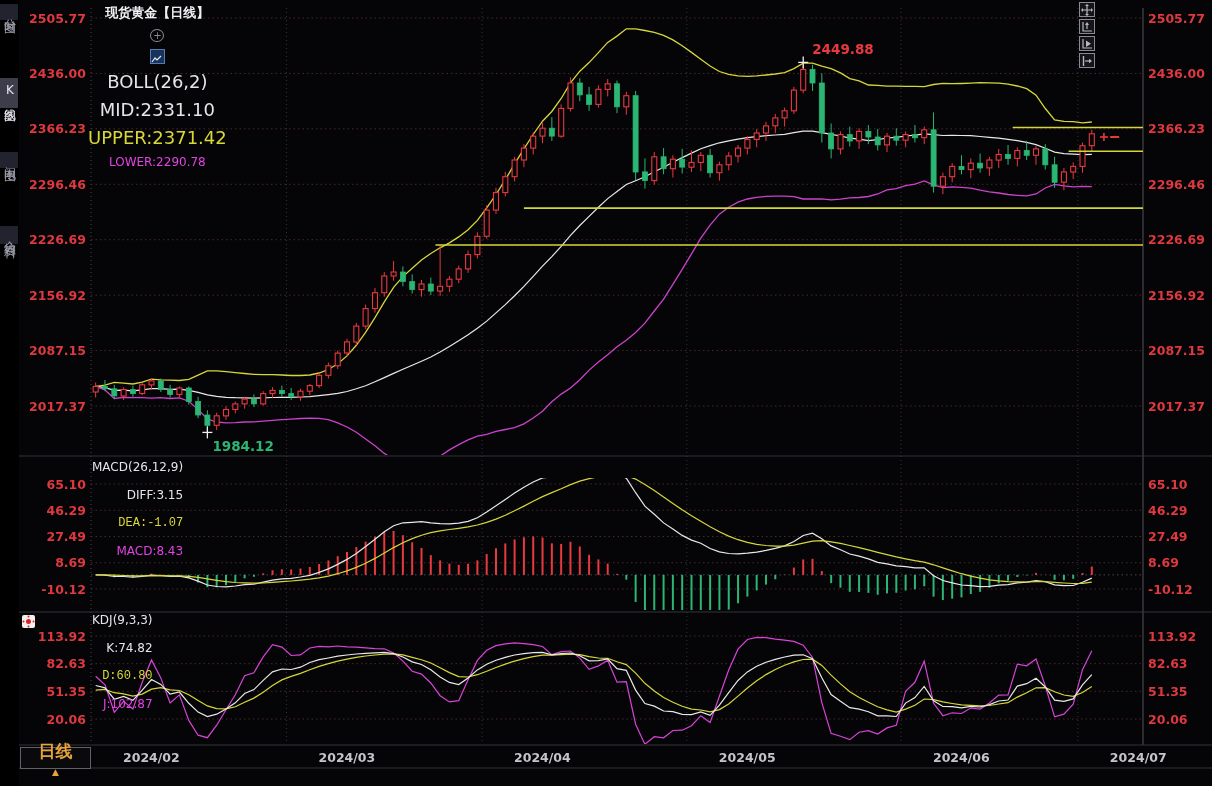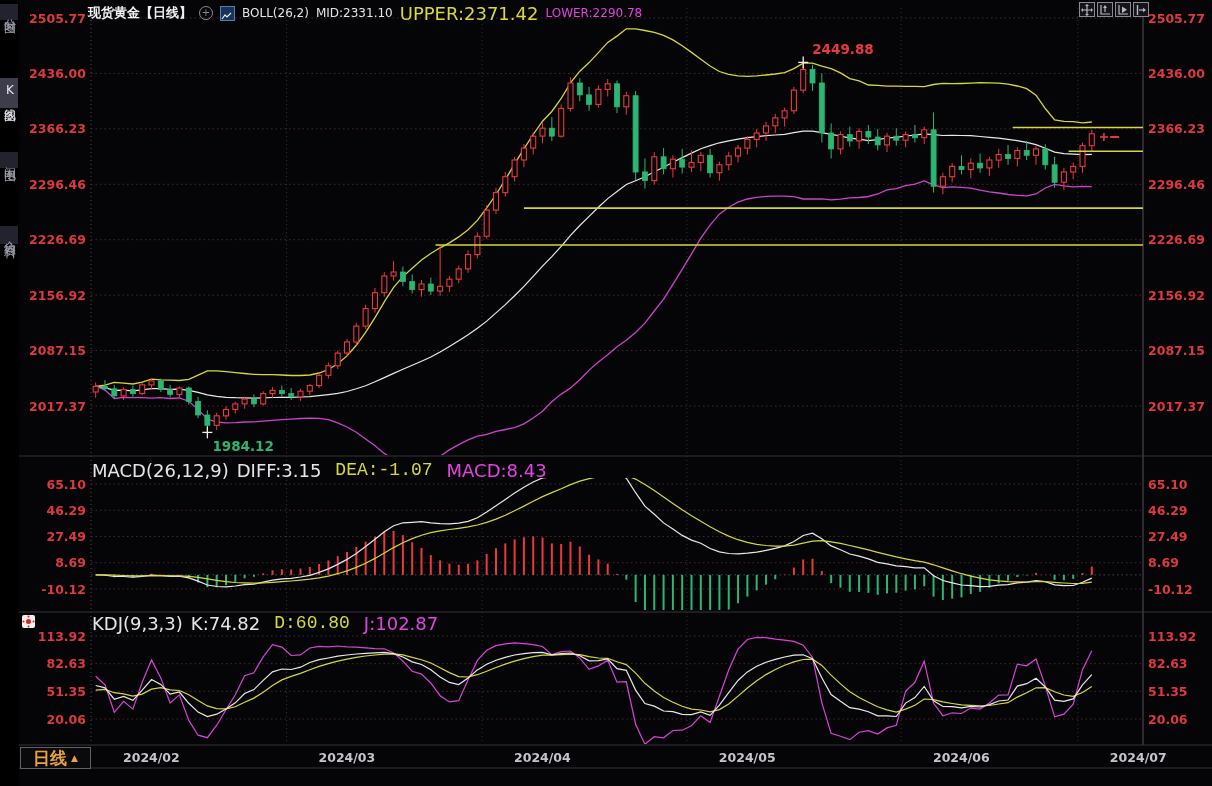--- a/index.html
+++ b/index.html
@@ -1,40 +1,40 @@
 <!DOCTYPE html>
 <html><head>
 <meta charset="utf-8">
 <style>
   html,body{margin:0;padding:0;background:#050507;width:1212px;height:786px;overflow:hidden;
     font-family:"DejaVu Sans","Liberation Sans",sans-serif;}
   #app{position:relative;width:1212px;height:626px;background:#050507;}
   #chart-svg{position:absolute;left:0;top:0;z-index:1;}
-  .ovl{position:absolute;z-index:2;}
+  .ovl{position:absolute;z-index:2;flex-direction:column;}
   
   #sidebar{left:0;top:0;width:19px;height:786px;background:#000;}
   .side-item{position:absolute;left:0;width:18px;background:#232330;color:#9a9aa8;
     font-size:12px;line-height:16px;text-align:center;padding:5px 0;
     writing-mode:vertical-rl;text-orientation:upright;letter-spacing:2px;cursor:pointer;}
   .side-item.active{background:#3d3d4c;color:#e8e8f2;}
   
   #hdr{left:88px;top:4px;height:18px;display:flex;align-items:center;gap:7px;white-space:nowrap;}
   .hdr-title{color:#f0f0f4;font-weight:700;font-size:13px;}
   .circle-plus{width:12px;height:12px;border:1px solid #8a8a92;border-radius:50%;color:#8a8a92;
     font-size:10px;line-height:11px;text-align:center;}
   .mini-chart{width:13px;height:13px;background:#16335e;border:1px solid #5a7aaa;}
-  .leg-w{color:#e4e4ea;font-size:12px;}
+  .leg-w{color:#e4e4ea;font-size:18px;}
   .leg-y{color:#d8d838;font-size:18px;}
   .leg-m{color:#e243e2;font-size:12px;}
   
   #wintools{left:1079px;top:2px;display:flex;gap:2px;}
   .wtool{width:14px;height:13px;border:1px solid #8a8a92;background:#14141a;display:flex;
     align-items:center;justify-content:center;cursor:pointer;}
   
-  .pane-hdr{display:flex;gap:14px;white-space:nowrap;font-size:18px;}
+  .pane-hdr{display:flex;gap:14px;white-space:nowrap;font-size:12px;align-items:flex-end;}
   .ph-w{color:#e4e4ea;} .ph-y{color:#d8d838;font-family:Liberation Mono, monospace;} .ph-m{color:#e243e2;}
   #kdj-marker{left:22px;top:615px;width:13px;height:13px;background:#f0f0f0;border-radius:2px;
     display:flex;align-items:center;justify-content:center;}
   #kdj-marker .dot{width:5px;height:5px;border-radius:50%;background:#e02020;
     box-shadow:0 -5px 0 -1.5px #e02020,0 5px 0 -1.5px #e02020,-5px 0 0 -1.5px #e02020,5px 0 0 -1.5px #e02020;}
   
   #period-box{left:20px;top:747px;width:69px;height:20px;border:1px solid #60606a;background:#0a0a0c;
     display:flex;align-items:center;justify-content:center;gap:4px;cursor:pointer;}
   #period-box .plabel{color:#e8a33d;font-weight:700;font-size:17px;}
   #period-box .parrow{color:#e8a33d;font-size:9px;}

